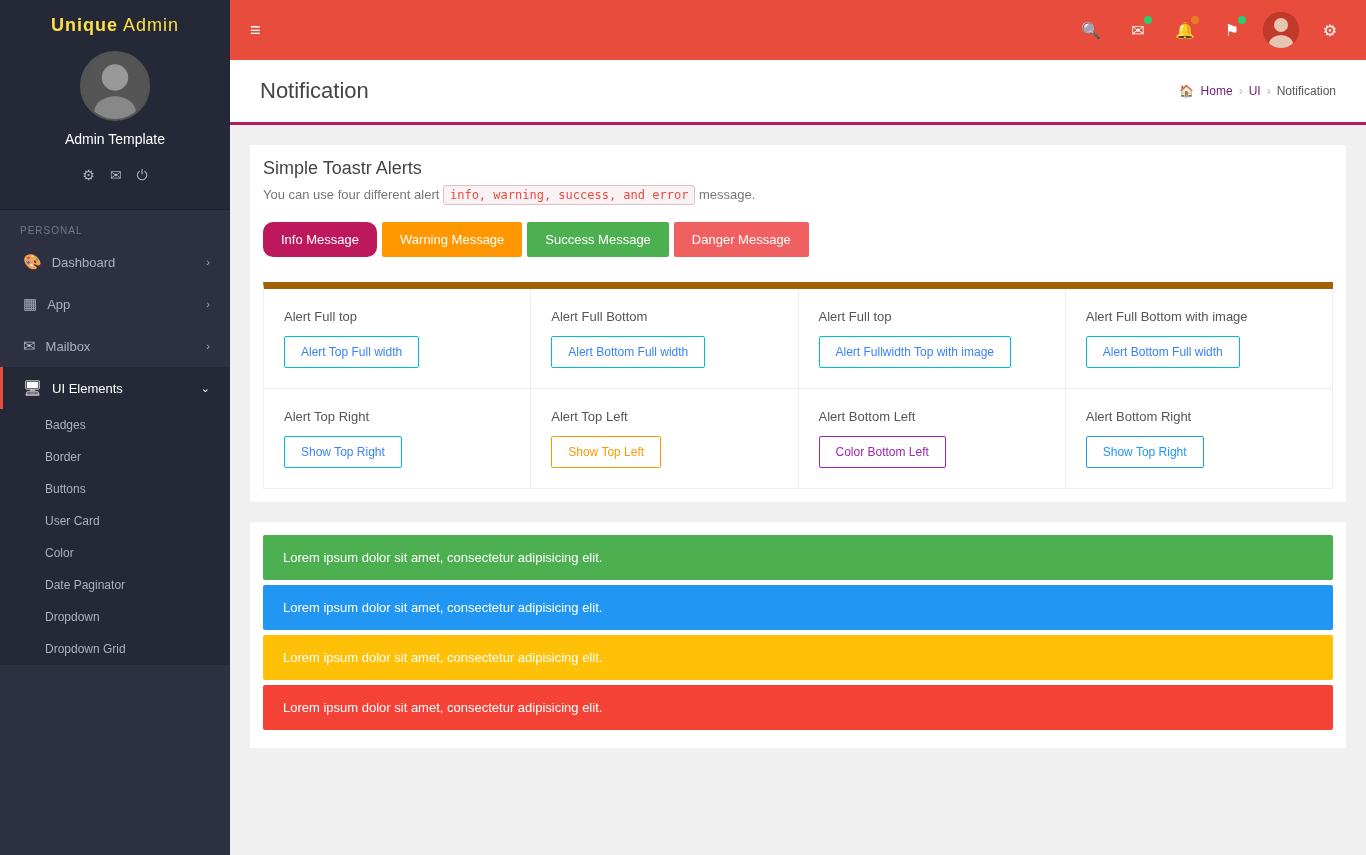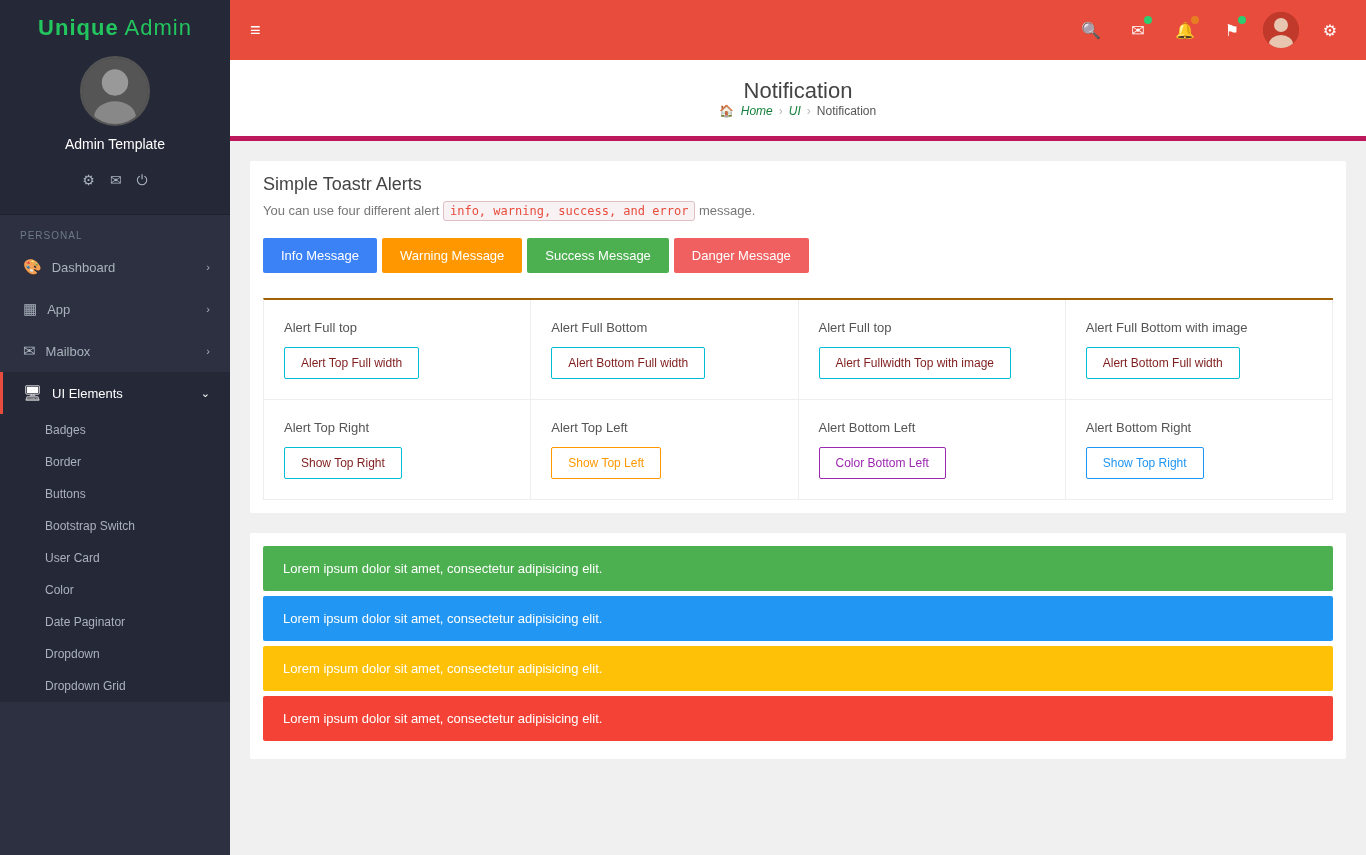--- a/index.html
+++ b/index.html
@@ -16,22 +16,22 @@
       height: 100vh;
       overflow-y: auto;
     }
     .sidebar-header {
       background: #252836;
       padding: 15px 10px;
       text-align: center;
       border-bottom: 1px solid #1e2130;
     }
     .sidebar-logo-text {
-      font-size: 22px;
-      color: #22c55e;
+      font-size: 18px;
+      color: #fde047;
       font-weight: 300;
       letter-spacing: 1px;
     }
     .sidebar-logo-text strong { font-weight: 700; }
     .sidebar-avatar {
       width: 70px;
       height: 70px;
       border-radius: 50%;
       background: #444;
       margin: 15px auto 10px;
@@ -144,36 +144,35 @@
       flex: 1;
       overflow-y: auto;
       background: #f0f0f0;
     }
     .content-header {
       background: #fff;
       padding: 18px 30px;
       display: flex;
       align-items: center;
       justify-content: space-between;
-      border-bottom: 5px solid #be185d;
-      flex-direction: column;
+      border-bottom: 3px solid #be185d;
     }
     .content-title {
       font-size: 22px;
       font-weight: 400;
       color: #444;
     }
     .breadcrumb {
       display: flex;
       align-items: center;
       gap: 6px;
       font-size: 12px;
       color: #999;
     }
-    .breadcrumb a { color: #15803d; text-decoration: none; font-style: italic; }
+    .breadcrumb a { color: #701a75; text-decoration: none; }
     .breadcrumb .sep { color: #bbb; }
     .breadcrumb .current { color: #555; }
 
     
     .section {
       background: #fff;
       margin: 20px;
       padding: 13px;
       border-radius: 2px;
     }
@@ -206,31 +205,31 @@
     }
     .btn-alert {
       padding: 10px 18px;
       border: none;
       border-radius: 2px;
       font-size: 13px;
       font-weight: 500;
       cursor: pointer;
       color: #fff;
     }
-    .btn-info { background: #3b82f6; }
+    .btn-info { background: #be185d; border-radius: 10px; }
     .btn-warning { background: #ff9800; }
     .btn-success { background: #4caf50; }
     .btn-danger { background: #f06060; }
 
     
     .alert-grid {
       display: grid;
       grid-template-columns: repeat(4, 1fr);
       gap: 0;
-      border-top: 2px solid #a16207;
+      border-top: 7px solid #a16207;
       border-left: 1px solid #eee;
       margin-bottom: 0;
     }
     .alert-cell {
       padding: 20px;
       border-right: 1px solid #eee;
       border-bottom: 1px solid #eee;
     }
     .alert-cell-label {
       font-size: 13px;
@@ -240,21 +239,21 @@
     }
     .btn-outline {
       padding: 8px 16px;
       border-radius: 2px;
       font-size: 12px;
       cursor: pointer;
       background: #fff;
     }
     .btn-outline-teal {
       border: 1px solid #00bcd4;
-      color: #7f1d1d;
+      color: #3b82f6;
     }
     .btn-outline-orange {
       border: 1px solid #ff9800;
       color: #ff9800;
     }
     .btn-outline-purple {
       border: 1px solid #9c27b0;
       color: #9c27b0;
     }
     .btn-outline-blue {
@@ -317,21 +316,20 @@
   </div>
   <div class="sidebar-item active">
     <span class="item-icon">🖥</span>
     <span>UI Elements</span>
     <span class="item-arrow">⌄</span>
   </div>
   <div class="sidebar-sub-items">
     <a class="sidebar-sub-item">Badges</a>
     <a class="sidebar-sub-item">Border</a>
     <a class="sidebar-sub-item">Buttons</a>
-    <a class="sidebar-sub-item">Bootstrap Switch</a>
     <a class="sidebar-sub-item">User Card</a>
     <a class="sidebar-sub-item">Color</a>
     <a class="sidebar-sub-item">Date Paginator</a>
     <a class="sidebar-sub-item">Dropdown</a>
     <a class="sidebar-sub-item">Dropdown Grid</a>
   </div>
 </nav>
 
 <div class="main">
 

